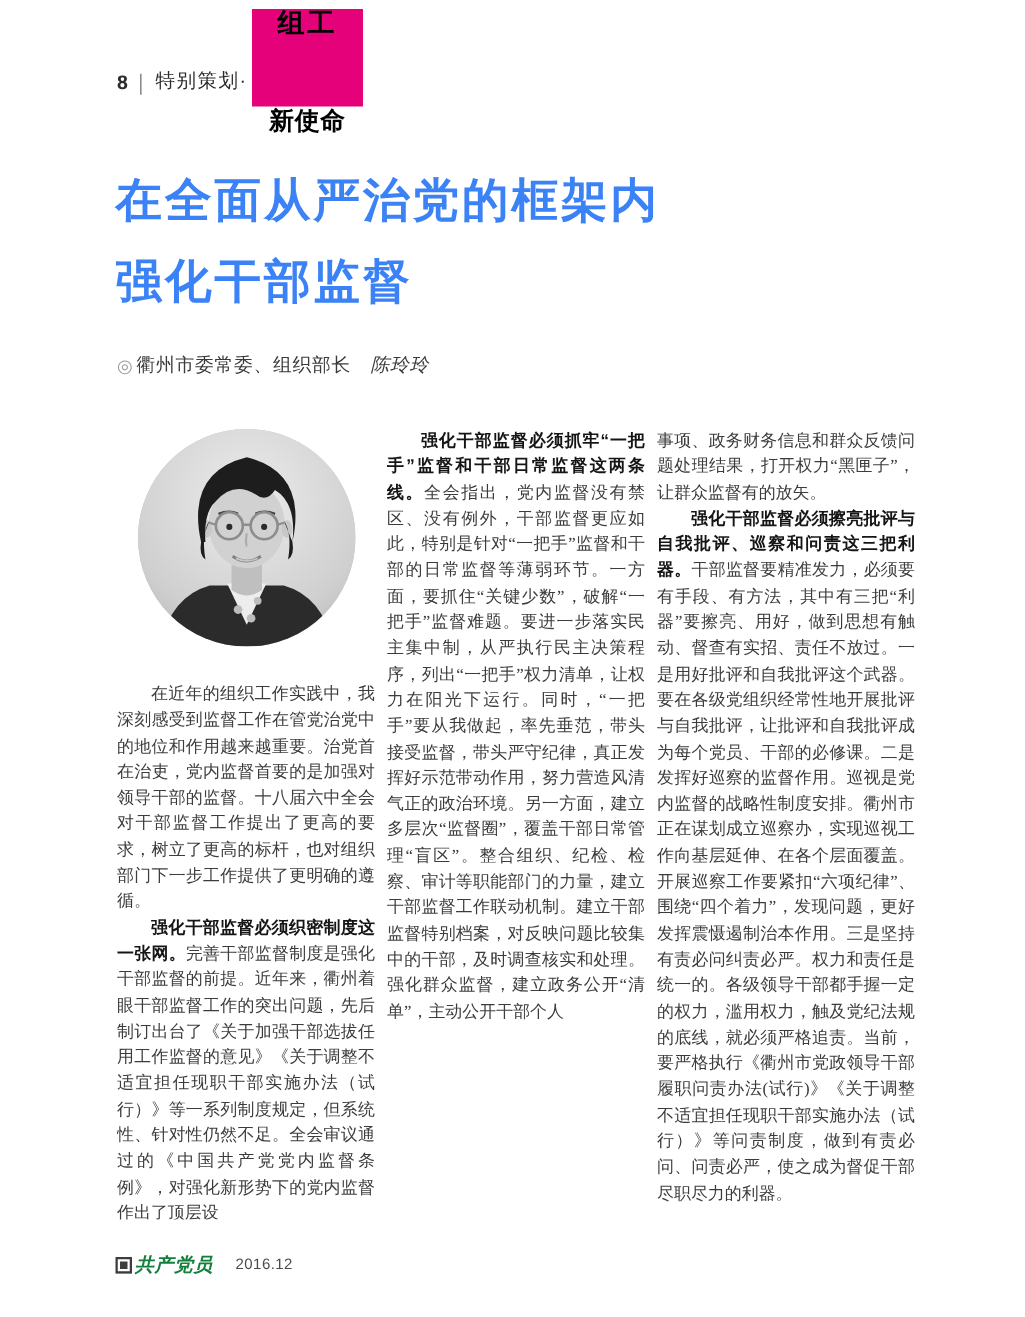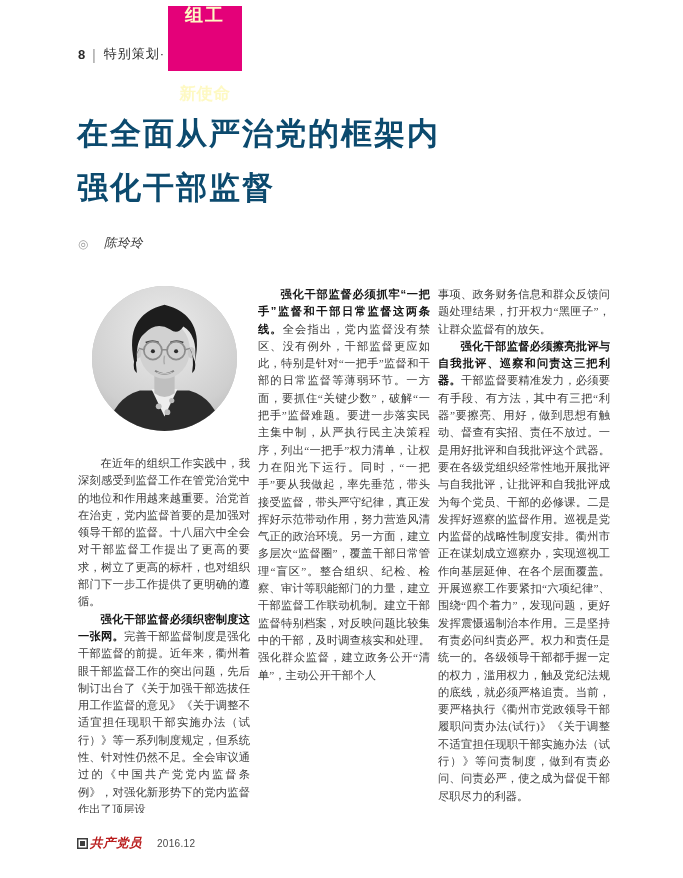--- a/index.html
+++ b/index.html
@@ -10,30 +10,30 @@
   
   .runhead{
     position:absolute;left:78px;top:44px;height:20px;
     font-family:"Liberation Sans",sans-serif;font-size:13px;color:#2b2b2b;
     display:flex;align-items:center;gap:7px;letter-spacing:1px;
   }
   .runhead .pageno{font-weight:bold;letter-spacing:0;}
   .runhead .bar{color:#8a8a8a;font-weight:300;transform:scaleY(1.15);}
   .badge{
     position:absolute;left:168px;top:6px;width:74px;height:65px;
-    background:#e40179;color:#fef9c3;text-align:center;
+    background:#e40179;color:#000000;text-align:center;
     font-family:"Liberation Sans",sans-serif;font-weight:bold;
-    display:flex;flex-direction:column;justify-content:flex-start;gap:15px;
+    display:flex;flex-direction:column;justify-content:flex-start;gap:3px;
   }
   .badge .l1{font-size:18px;line-height:19px;letter-spacing:2px;}
   .badge .l2{font-size:16.5px;line-height:18px;letter-spacing:0.5px;margin-top:44px;}
   
   .title{
     position:absolute;left:77px;top:107px;width:480px;
-    font-family:"Liberation Serif",serif;font-weight:900;color:#0c4a6e;
+    font-family:"Liberation Serif",serif;font-weight:900;color:#3b82f6;
     font-size:31px;line-height:54px;letter-spacing:2px;
   }
   
   .byline{
     position:absolute;left:78px;top:235px;
     font-family:"Liberation Sans",sans-serif;font-size:12.5px;color:#3a3a3a;
     display:flex;align-items:center;letter-spacing:0.5px;
   }
   .byline .marker{color:#9a9a9a;font-size:12px;margin-right:2px;}
   .byline .author{margin-left:13px;font-style:italic;}
@@ -61,21 +61,21 @@
   .footer{
     position:absolute;left:77px;top:835px;display:flex;align-items:center;
     color:#4a4a4a;
   }
   .footer .logo-sq{
     width:11px;height:11px;background:#3d3d3d;margin-right:2px;
     box-shadow:inset 0 0 0 1.5px #3d3d3d, inset 0 0 0 3px #ffffff;
   }
   .footer .logo-text{
     font-family:"Liberation Serif",serif;font-weight:bold;font-style:italic;
-    font-size:12.5px;letter-spacing:0.5px;color:#b91c1c;
+    font-size:12.5px;letter-spacing:0.5px;color:#15803d;
   }
   .footer .issue{
     font-family:"Liberation Sans",sans-serif;font-size:10px;color:#4a4a4a;
     margin-left:15px;letter-spacing:0.3px;
   }
 </style>
 </head>
 <body>
 
 <div class="runhead">
@@ -89,20 +89,21 @@
   <span class="l2">新使命</span>
 </div>
 
 <div class="title">
   <div>在全面从严治党的框架内</div>
   <div>强化干部监督</div>
 </div>
 
 <div class="byline">
   <span class="marker">◎</span>
+  <span class="role">衢州市委常委、组织部长</span>
   <span class="author">陈玲玲</span>
 </div>
 
 <div class="columns">
 
   <div class="col">
     <div class="photo">
       <svg viewBox="0 0 100 100" xmlns="http://www.w3.org/2000/svg">
         <defs>
           <radialGradient id="bg" cx="50%" cy="32%" r="80%">

